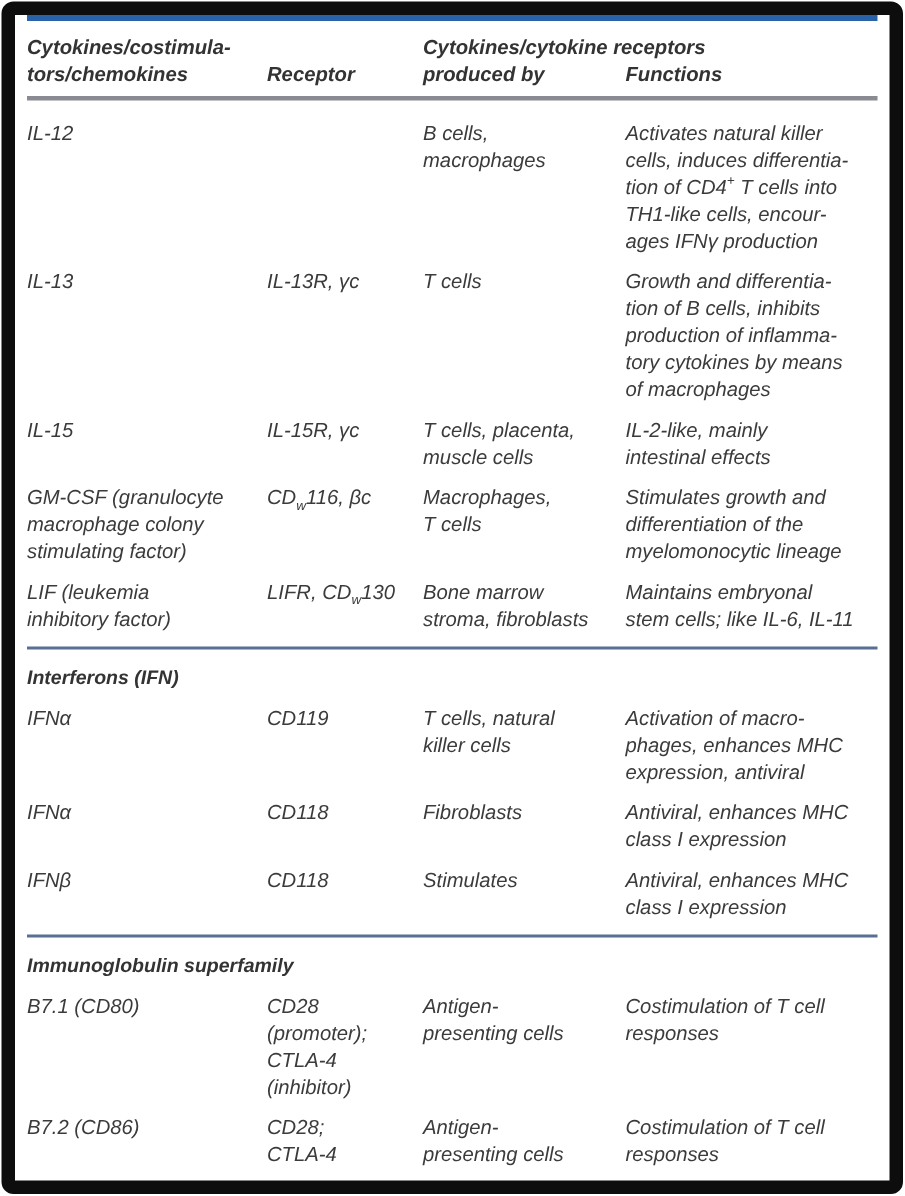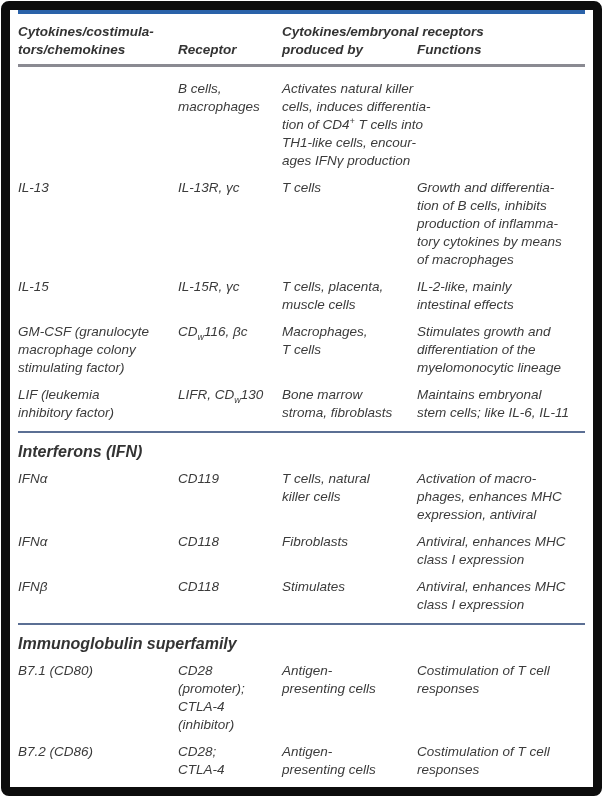--- a/index.html
+++ b/index.html
@@ -46,48 +46,49 @@
   .trow {
     display: grid;
     grid-template-columns: 160px 104px 135px 1fr;
     margin-bottom: 9px;
   }
   .cell { white-space: pre; }
   .cell sub { font-size: 9px; line-height: 0; }
   .cell sup { font-size: 9px; line-height: 0; }
   .section-title {
     font-weight: bold;
-    font-size: 16px;
+    font-size: 13px;
     line-height: 18px;
     color: #333333;
     margin: 0 0 9px 0;
   }
 </style>
 </head>
 <body>
 
 <div class="frame">
   <div class="content">
 
     <div class="rule-blue"></div>
 
     <div class="thead">
       <div class="h-col1">Cytokines/costimula-
 tors/chemokines</div>
       <div class="h-col2">Receptor</div>
-      <div class="h-group">Cytokines/embryonal receptors</div>
+      <div class="h-group">Cytokines/cytokine receptors</div>
       <div class="h-col3">produced by</div>
       <div class="h-col4">Functions</div>
     </div>
 
     <div class="rule-gray"></div>
 
     <div class="tbody">
 
       <div class="trow">
+        <div class="cell">IL-12</div>
         <div class="cell"></div>
         <div class="cell">B cells,
 macrophages</div>
         <div class="cell">Activates natural killer
 cells, induces differentia-
 tion of CD4<sup>+</sup> T cells into
 TH1-like cells, encour-
 ages IFNγ production</div>
       </div>
       <div class="trow">

